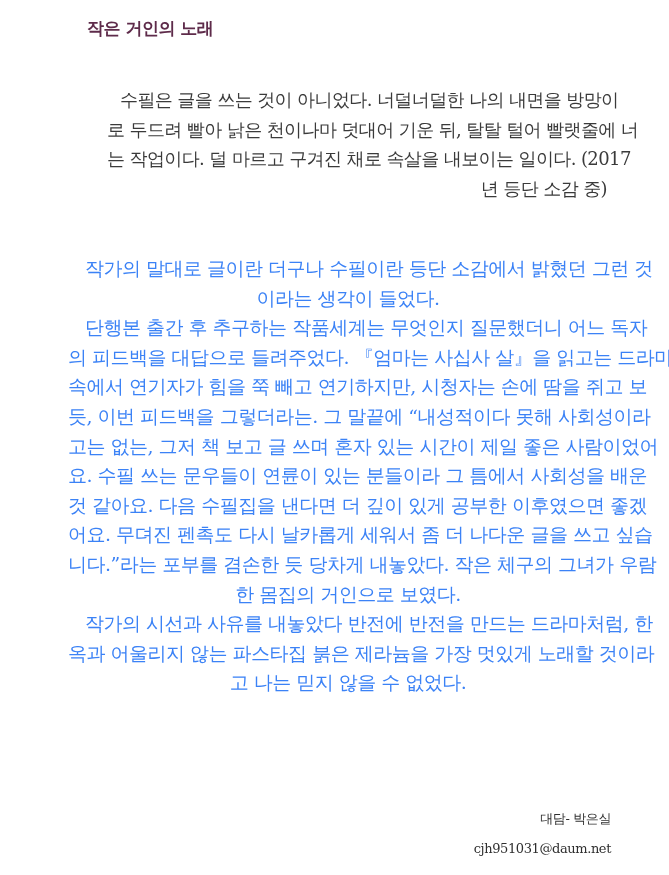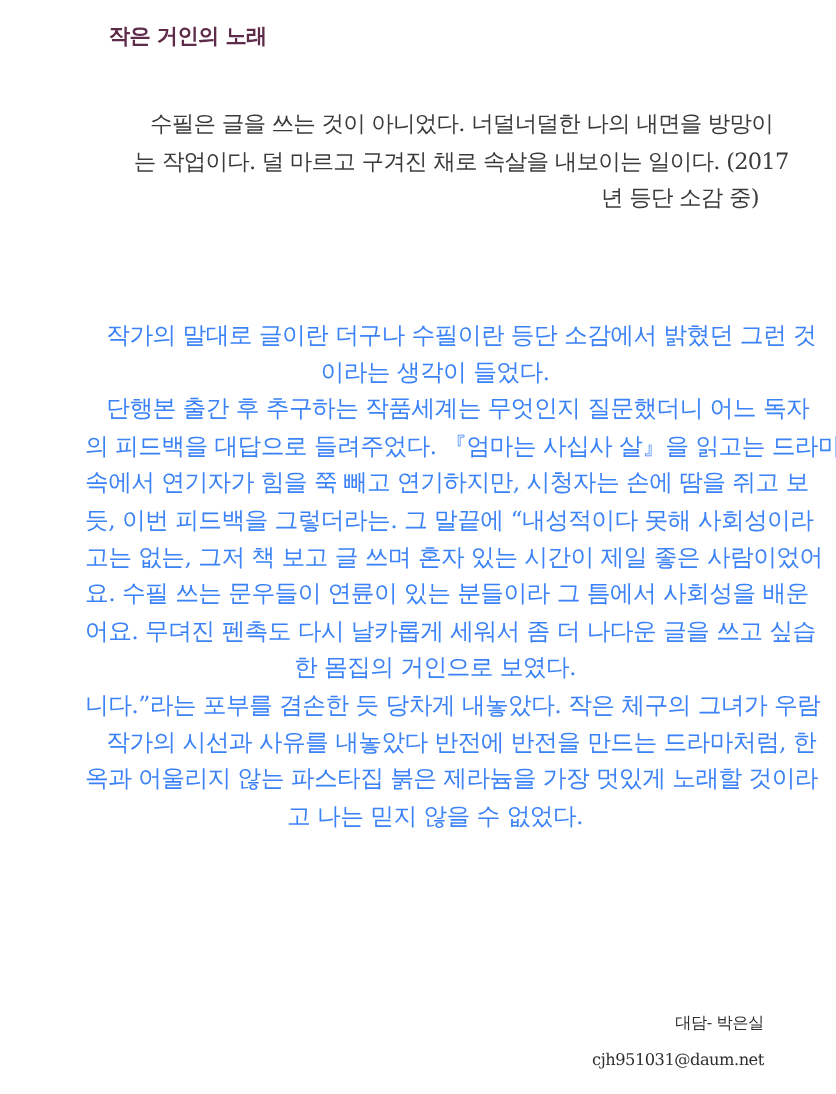--- a/index.html
+++ b/index.html
@@ -76,39 +76,41 @@
     }
     .sig .line { display: block; }
   </style>
 </head>
 <body>
 
 <h1 class="title">작은 거인의 노래</h1>
 
 <blockquote class="quote">
   <span class="line first">수필은 글을 쓰는 것이 아니었다. 너덜너덜한 나의 내면을 방망이</span>
+  <span class="line">로 두드려 빨아 낡은 천이나마 덧대어 기운 뒤, 탈탈 털어 빨랫줄에 너</span>
   <span class="line">는 작업이다. 덜 마르고 구겨진 채로 속살을 내보이는 일이다. (2017</span>
   <span class="line">년 등단 소감 중)</span>
 </blockquote>
 
 <div class="body">
   <p style="margin:0">
     <span class="line indent">작가의 말대로 글이란 더구나 수필이란 등단 소감에서 밝혔던 그런 것</span>
     <span class="line">이라는 생각이 들었다.</span>
   </p>
   <p style="margin:0">
     <span class="line indent">단행본 출간 후 추구하는 작품세계는 무엇인지 질문했더니 어느 독자</span>
     <span class="line">의 피드백을 대답으로 들려주었다. 『엄마는 사십사 살』을 읽고는 드라마</span>
     <span class="line">속에서 연기자가 힘을 쭉 빼고 연기하지만, 시청자는 손에 땀을 쥐고 보</span>
     <span class="line">듯, 이번 피드백을 그렇더라는. 그 말끝에 “내성적이다 못해 사회성이라</span>
     <span class="line">고는 없는, 그저 책 보고 글 쓰며 혼자 있는 시간이 제일 좋은 사람이었어</span>
     <span class="line">요. 수필 쓰는 문우들이 연륜이 있는 분들이라 그 틈에서 사회성을 배운</span>
+    <span class="line">것 같아요. 다음 수필집을 낸다면 더 깊이 있게 공부한 이후였으면 좋겠</span>
     <span class="line">어요. 무뎌진 펜촉도 다시 날카롭게 세워서 좀 더 나다운 글을 쓰고 싶습</span>
+    <span class="line">니다.”라는 포부를 겸손한 듯 당차게 내놓았다. 작은 체구의 그녀가 우람</span>
     <span class="line">한 몸집의 거인으로 보였다.</span>
-    <span class="line">니다.”라는 포부를 겸손한 듯 당차게 내놓았다. 작은 체구의 그녀가 우람</span>
   </p>
   <p style="margin:0">
     <span class="line indent">작가의 시선과 사유를 내놓았다 반전에 반전을 만드는 드라마처럼, 한</span>
     <span class="line">옥과 어울리지 않는 파스타집 붉은 제라늄을 가장 멋있게 노래할 것이라</span>
     <span class="line">고 나는 믿지 않을 수 없었다.</span>
   </p>
 </div>
 
 <div class="sig">
   <span class="line">대담- 박은실</span>

